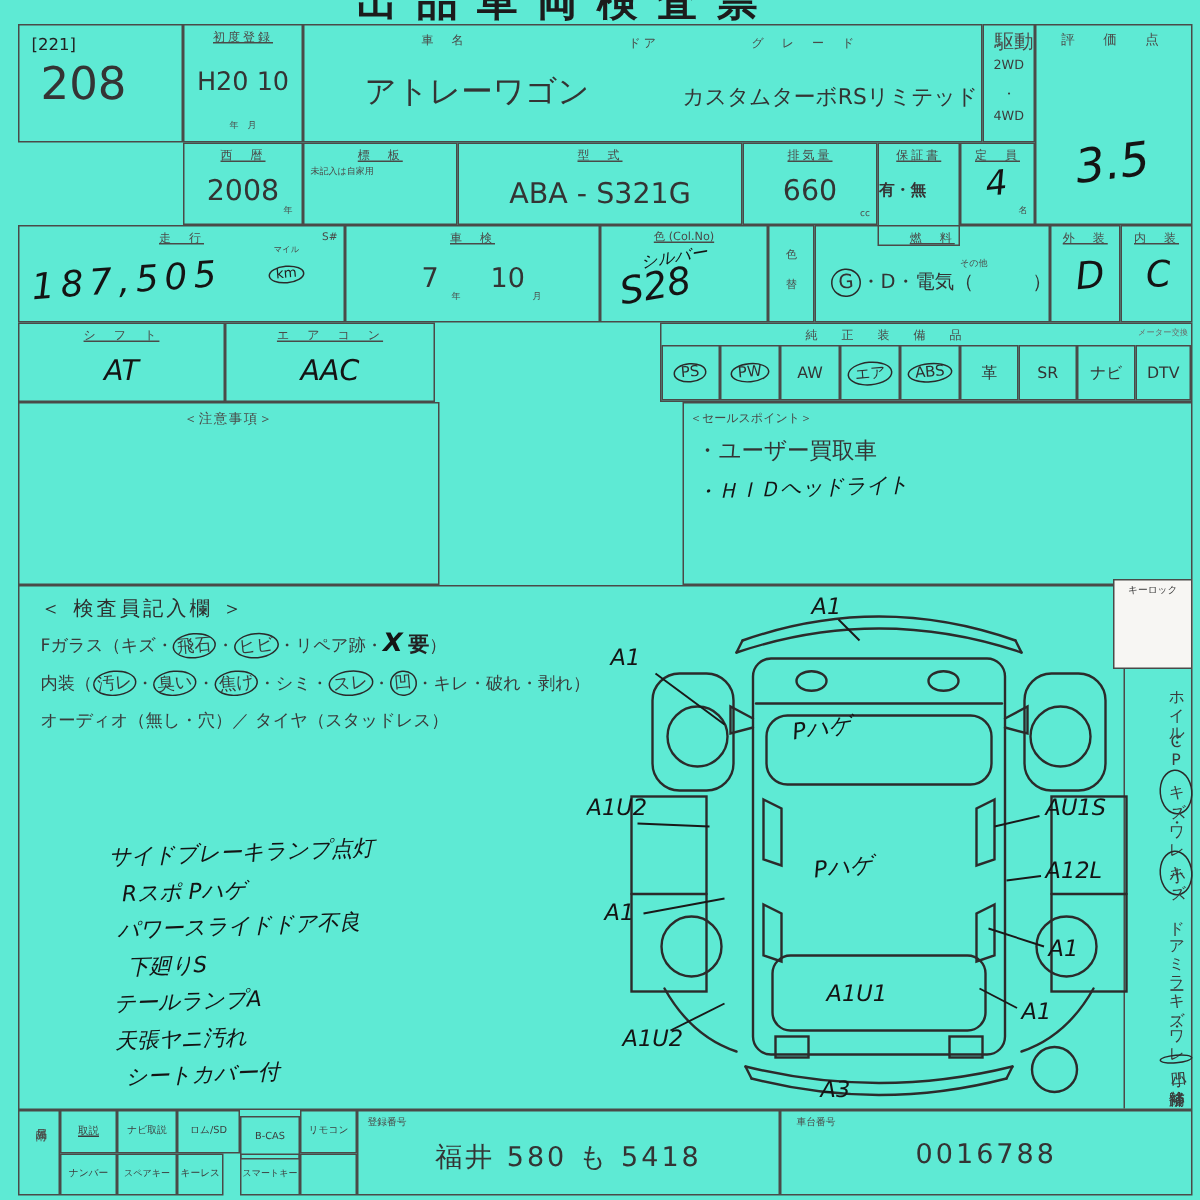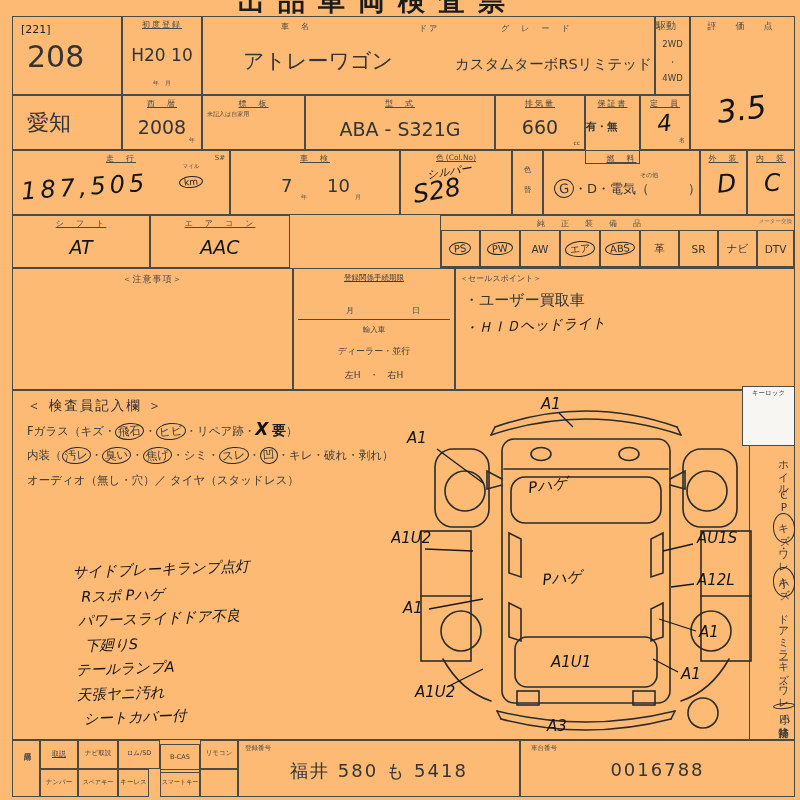--- a/index.html
+++ b/index.html
@@ -1,17 +1,17 @@
 <!DOCTYPE html>
 <html><head>
 <meta charset="utf-8">
 <style>
   html,body{margin:0;padding:0;background:#f6f5f2;}
   .sheet{position:relative;width:800px;height:800px;overflow:hidden;
-         font-family:"DejaVu Sans","Liberation Sans",sans-serif;color:#2f2f2f;background:#fdba74;}
+         font-family:"DejaVu Sans","Liberation Sans",sans-serif;color:#2f2f2f;background:#5eead4;}
   .cell{position:absolute;border:1.4px solid #4a4a48;box-sizing:border-box;background:transparent;}
   .abs{position:absolute;}
   .hd{font-size:8px;color:#4a4a48;letter-spacing:2px;white-space:nowrap;}
   .hdc{position:absolute;top:2px;left:0;right:0;text-align:center;text-decoration:underline;}
   .val{color:#343434;white-space:nowrap;}
   .hw{font-style:italic;color:#141414;white-space:nowrap;}
   .tiny{font-size:6px;color:#4a4a48;white-space:nowrap;}
   .circ{display:inline-block;border:1.5px solid #2a2a2a;border-radius:50%;padding:0 4px;transform:rotate(-5deg);}
   .vtext{writing-mode:vertical-rl;text-orientation:upright;}
   .crop-title{position:absolute;top:-17px;left:238px;font-size:27px;font-weight:bold;
@@ -38,34 +38,31 @@
 
   <div class="cell" style="left:202px;top:16px;width:453px;height:79px;">
     <span class="abs hd" style="left:78px;top:4px;">車　名</span>
     <span class="abs hd" style="left:216px;top:6px;">ドア</span>
     <span class="abs hd" style="left:298px;top:6px;">グ　レ　ー　ド</span>
     <span class="abs val" style="left:40px;top:30px;font-size:21px;">アトレーワゴン</span>
     <span class="abs val" style="left:252px;top:38px;font-size:14.5px;">カスタムターボRSリミテッド</span>
   </div>
 
   <div class="cell" style="left:655px;top:16px;width:35px;height:79px;">
-    <div class="abs" style="left:0;right:0;top:2px;text-align:left;font-size:10px;color:#4a4a48;">駆動</div>
+    <div class="abs" style="left:0;right:0;top:2px;text-align:right;font-size:13px;color:#4a4a48;">駆動</div>
     <div class="abs" style="left:0;right:0;top:22px;text-align:center;font-size:8.5px;color:#3c3c3c;">2WD</div>
     <div class="abs" style="left:0;right:0;top:40px;text-align:center;font-size:8.5px;color:#3c3c3c;">・</div>
     <div class="abs" style="left:0;right:0;top:56px;text-align:center;font-size:8.5px;color:#3c3c3c;">4WD</div>
   </div>
 
   <div class="cell" style="left:690px;top:16px;width:105px;height:134px;">
     <div class="abs" style="left:0;right:0;top:3px;text-align:center;font-size:9px;letter-spacing:5px;color:#4a4a48;">評　価　点</div>
     <div class="abs hw" style="left:26px;top:74px;font-size:31px;transform:rotate(-7deg);">3.5</div>
   </div>
 
-  <div class="cell" style="left:12px;top:95px;width:110px;height:55px;">
-    <span class="abs val" style="left:14px;top:12px;font-size:22px;">愛知</span>
-  </div>
 
   <div class="cell" style="left:122px;top:95px;width:80px;height:55px;">
     <div class="hd hdc">西　暦</div>
     <div class="abs val" style="left:0;right:0;top:20px;text-align:center;font-size:19px;">2008</div>
     <span class="abs tiny" style="right:6px;bottom:4px;">年</span>
   </div>
 
   <div class="cell" style="left:202px;top:95px;width:103px;height:55px;">
     <div class="hd hdc">標　板</div>
     <span class="abs tiny" style="left:4px;top:14px;">未記入は自家用</span>
@@ -180,29 +177,20 @@
       </div>
     <div class="abs" style="left:316px;top:14px;width:37px;height:37px;border:1.2px solid #4a4a48;box-sizing:border-box;display:flex;align-items:center;justify-content:center;">
         <span style="font-size:10.5px;color:#343434;">DTV</span>
       </div>
   </div>
 
   <div class="cell" style="left:12px;top:268px;width:281px;height:122px;">
     <div class="abs" style="left:0;right:0;top:4px;text-align:center;font-size:9px;color:#4a4a48;letter-spacing:1px;">＜注意事項＞</div>
   </div>
 
-  <div class="cell" style="left:293px;top:268px;width:162px;height:122px;">
-    <div class="abs" style="left:0;right:0;top:4px;text-align:center;font-size:7.5px;color:#3c3c3c;text-decoration:underline;">登録関係手続期限</div>
-    <span class="abs" style="left:52px;top:36px;font-size:8px;color:#4a4a48;">月</span>
-    <span class="abs" style="left:118px;top:36px;font-size:8px;color:#4a4a48;">日</span>
-    <div class="abs" style="left:4px;right:4px;top:50px;border-bottom:1.2px solid #4a4a48;"></div>
-    <div class="abs" style="left:0;right:0;top:56px;text-align:center;font-size:7.5px;color:#4a4a48;">輸入車</div>
-    <div class="abs" style="left:0;right:0;top:76px;text-align:center;font-size:9px;color:#3c3c3c;">ディーラー・並行</div>
-    <div class="abs" style="left:0;right:0;top:100px;text-align:center;font-size:9px;color:#3c3c3c;">左H　・　右H</div>
-  </div>
 
   <div class="cell" style="left:455px;top:268px;width:340px;height:122px;">
     <div class="abs" style="left:4px;top:4px;font-size:8px;color:#4a4a48;">＜セールスポイント＞</div>
     <div class="abs val" style="left:8px;top:22px;font-size:15px;">・ユーザー買取車</div>
     <div class="abs hw" style="left:8px;top:48px;font-size:14px;transform:rotate(-2deg);">・ＨＩＤヘッドライト</div>
   </div>
 
   <div class="cell" style="left:12px;top:390px;width:783px;height:350px;">
     <div class="abs" style="left:736px;top:0;bottom:0;border-left:1.2px solid #4a4a48;"></div>
 

